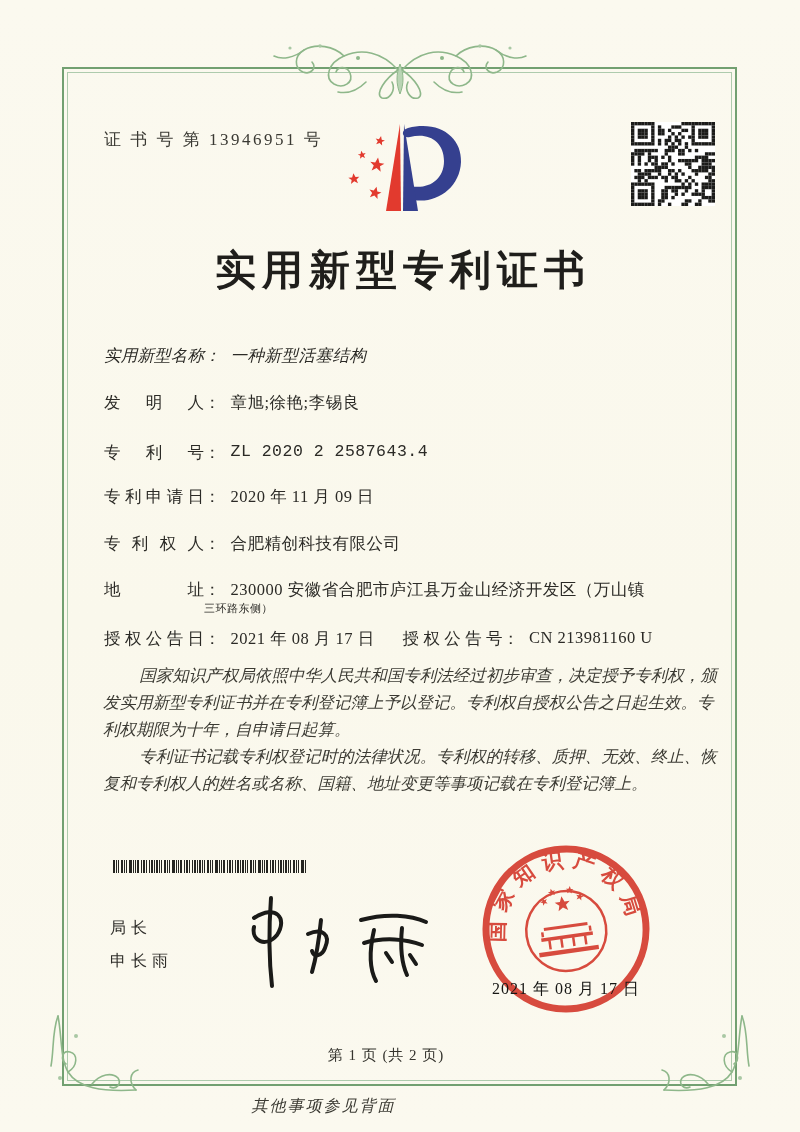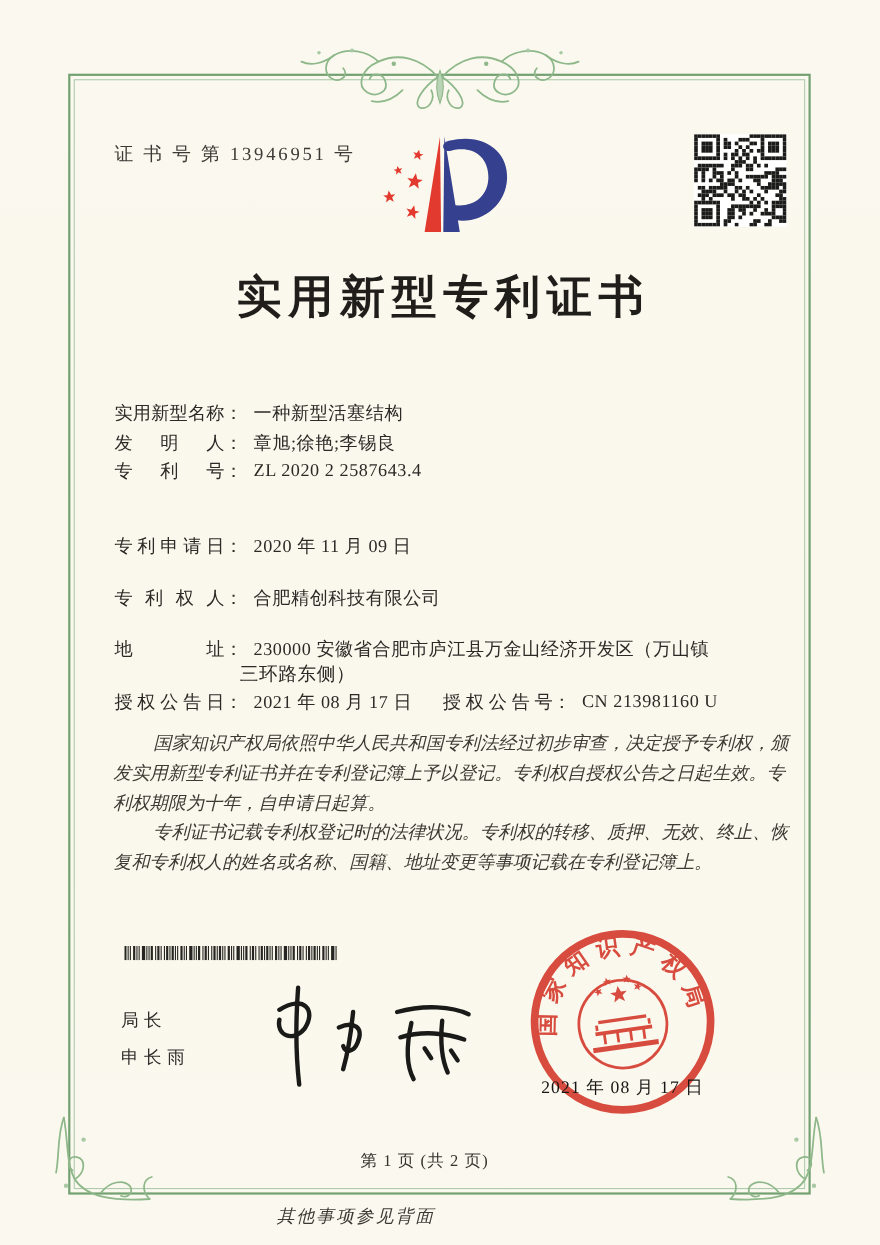--- a/index.html
+++ b/index.html
@@ -13,21 +13,21 @@
   .ornament{position:absolute;pointer-events:none;}
   .cert-no{position:absolute;left:104px;top:112px;font-size:17px;letter-spacing:2.5px;color:#3a3933;margin-top:16px;}
   .logo{position:absolute;left:336px;top:112px;}
   .qr{position:absolute;left:631px;top:122px;width:84px;height:84px;background:#fff;}
   .title{position:absolute;left:0;top:243px;width:100%;text-align:center;
     font-size:41px;font-weight:600;letter-spacing:6px;padding-left:6px;box-sizing:border-box;color:#1f1e1b;font-family:Liberation Serif, serif;}
   .field{position:absolute;left:104px;font-size:16.5px;white-space:nowrap;}
   .flabel{display:inline-block;width:100px;text-align:justify;text-align-last:justify;vertical-align:top;}
   .fcolon{display:inline-block;vertical-align:top;margin-right:10px;}
   .fvalue{display:inline-block;vertical-align:top;letter-spacing:0.5px;}
-  .addr2{position:absolute;left:218px;top:601px;font-size:17px;letter-spacing:0.5px;}
+  .addr2{position:absolute;left:204px;top:601px;font-size:11px;letter-spacing:0.5px;}
   .paras{position:absolute;left:103px;top:662px;width:616px;font-size:16.5px;line-height:27px;
     color:#3b3a33;font-style:italic;}
   .paras p{margin:0;text-indent:2.2em;}
   .barcode{position:absolute;left:113px;top:860px;}
   .signer-title{position:absolute;left:110px;top:918px;font-size:16px;letter-spacing:5px;color:#2e2d29;}
   .signer-name{position:absolute;left:110px;top:951px;font-size:16px;letter-spacing:5px;color:#2e2d29;}
   .signature{position:absolute;left:226px;top:890px;}
   .seal{position:absolute;left:478px;top:841px;}
   .seal-date{position:absolute;left:478px;top:979px;width:176px;text-align:center;
     font-size:16px;color:#161614;letter-spacing:1px;font-style:normal;}
@@ -412,27 +412,27 @@
       <rect x="8" y="24" width="1" height="1" fill="#1b1b19"></rect>
       <rect x="11" y="24" width="1" height="1" fill="#1b1b19"></rect>
       <rect x="15" y="24" width="1" height="1" fill="#1b1b19"></rect>
       <rect x="16" y="24" width="1" height="1" fill="#1b1b19"></rect>
       <rect x="19" y="24" width="1" height="1" fill="#1b1b19"></rect>
       <rect x="20" y="24" width="1" height="1" fill="#1b1b19"></rect>
     </svg>
 
   <div class="title">实用新型专利证书</div>
 
-  <div class="field" style="top:365px;">
+  <div class="field" style="top:345px;font-style:italic;">
     <span class="flabel">实用新型名称</span><span class="fcolon">：</span><span class="fvalue">一种新型活塞结构</span>
   </div>
   <div class="field" style="top:392px;">
     <span class="flabel">发明人</span><span class="fcolon">：</span><span class="fvalue">章旭;徐艳;李锡良</span>
   </div>
-  <div class="field" style="top:418px;">
+  <div class="field" style="top:442px;font-family:Liberation Mono, monospace;">
     <span class="flabel">专利号</span><span class="fcolon">：</span><span class="fvalue">ZL 2020 2 2587643.4</span>
   </div>
   <div class="field" style="top:486px;">
     <span class="flabel">专利申请日</span><span class="fcolon">：</span><span class="fvalue">2020 年 11 月 09 日</span>
   </div>
   <div class="field" style="top:533px;">
     <span class="flabel">专利权人</span><span class="fcolon">：</span><span class="fvalue">合肥精创科技有限公司</span>
   </div>
   <div class="field" style="top:579px;">
     <span class="flabel">地址</span><span class="fcolon">：</span><span class="fvalue">230000 安徽省合肥市庐江县万金山经济开发区（万山镇</span>

